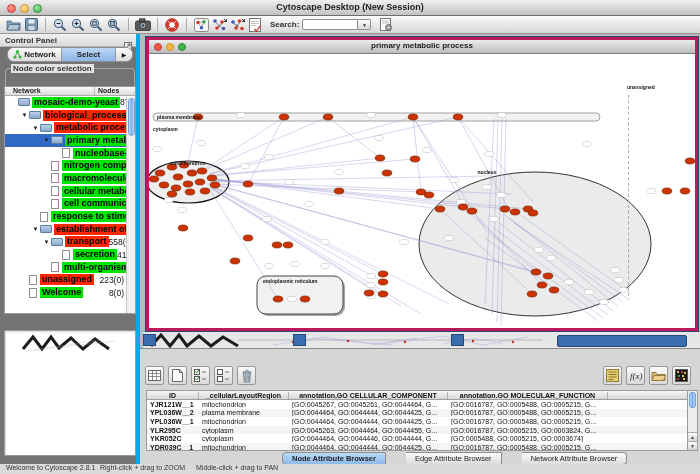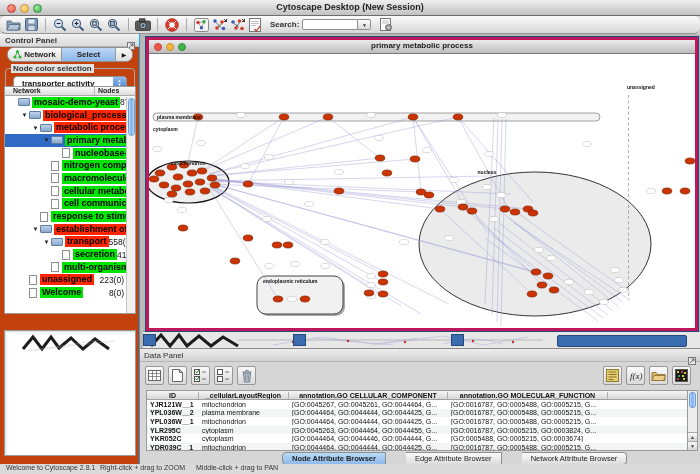--- a/index.html
+++ b/index.html
@@ -13,21 +13,21 @@
   .titlebar .title{position:absolute;left:0;right:0;top:2px;text-align:center;
     font-size:9px;font-weight:bold;color:#222;}
   .tl{position:absolute;top:4px;width:9px;height:9px;border-radius:50%;}
   .tl.red{left:7px;background:radial-gradient(circle at 35% 30%,#ff9a8f,#f1564a);border:1px solid #c24338;}
   .tl.yel{left:20px;background:radial-gradient(circle at 35% 30%,#ffe09a,#f5b63b);border:1px solid #c89230;}
   .tl.grn{left:33px;background:radial-gradient(circle at 35% 30%,#9fe8a5,#3fb54b);border:1px solid #2f8f3a;}
 
   
   .toolbar{position:absolute;left:0;top:16px;width:700px;height:18px;
     background:linear-gradient(#fbfbfb,#d8d8d8);border-bottom:1px solid #949494;
-    display:flex;align-items:center;padding:0 4px;border-radius:6px;}
+    display:flex;align-items:center;padding:0 4px;}
   .tbi{display:inline-flex;align-items:center;justify-content:center;width:18px;height:16px;}
   .tsep{width:1px;height:13px;background:#aaa;margin:0 5px;}
   .search-label{font-size:8px;font-weight:bold;color:#333;margin:0 3px 0 6px;}
   .search-input{width:56px;height:11px;border:1px solid #8f8f8f;border-radius:2px 0 0 2px;
     background:#fff;font-size:8px;padding:0 2px;outline:none;}
   .search-drop{width:13px;height:11px;border:1px solid #8f8f8f;border-left:none;border-radius:0 2px 2px 0;
     background:linear-gradient(#fdfdfd,#d9d9d9);font-size:5px;color:#333;display:inline-flex;
     align-items:center;justify-content:center;}
 
   
@@ -46,21 +46,21 @@
 
   
   .bg-strip{position:absolute;left:143px;top:331px;width:557px;height:17px;
     background:#e7e7e7;border-top:1px solid #909090;overflow:hidden;}
   .bsq{position:absolute;top:2px;width:13px;height:12px;background:#3a6cb0;border:1px solid #26497c;}
   .bbar{position:absolute;top:3px;left:414px;width:130px;height:12px;background:#3a6cb0;
     border:1px solid #26497c;border-radius:2px;}
 
   
   .control-panel{position:absolute;left:0;top:34px;width:140px;height:430px;
-    background:#c2410c;border-right:1px solid #0ea5e9;}
+    background:#737373;border-right:4px solid #0ea5e9;}
   .cp-header{position:absolute;left:0;top:0;width:100%;height:13px;
     background:linear-gradient(#f2f2f2,#d9d9d9);border-bottom:1px solid #b5b5b5;}
   .cp-header .t{position:absolute;left:5px;top:2px;font-size:8px;font-weight:bold;color:#333;}
   .float-ic{position:absolute;right:4px;top:2px;}
   .cp-tabs{position:absolute;left:7px;top:13px;width:126px;height:15px;display:flex;
     border:1px solid #8e8e8e;border-radius:7px;overflow:hidden;background:#e8e8e8;}
   .cp-tab{flex:1;display:flex;align-items:center;justify-content:center;gap:2px;
     font-size:8px;font-weight:bold;color:#222;background:linear-gradient(#fafafa,#dcdcdc);
     border-right:1px solid #9a9a9a;}
   .cp-tab.sel{background:linear-gradient(#bcd6f4,#8cb6e8);}
@@ -499,27 +499,20 @@
             </svg></span>
         <span>Network</span>
       </div>
       <div class="cp-tab sel">
         <span>Select</span>
       </div>
       <div class="cp-tab-arrow">▶</div>
     </div>
     <div class="cp-group">
       <span class="legend">Node color selection</span>
-      <div class="mac-select">
-        <span>transporter activity</span>
-        <span class="caps">
-            <span>▲</span>
-            <span>▼</span>
-          </span>
-      </div>
     </div>
     <div class="cp-check">
       <span class="checkbox">✓</span>
       <span class="lbl">Select nodes</span>
     </div>
     <div class="tree-box">
       <div class="tree-header">
         <span class="c1">Network</span>
         <span class="c2">Nodes</span>
       </div>
@@ -640,28 +633,20 @@
         <path d="M18 18 L28 6 L37 18 L46 6 L54 17 L66 7 L78 18 L90 8 L104 18" stroke="#1c1c1c" stroke-width="3" fill="none"></path>
         <g stroke="#aab" stroke-width="0.5" opacity="0.6">
             <line x1="20" y1="20" x2="110" y2="10"></line>
             <line x1="30" y1="19" x2="95" y2="9"></line>
           </g>
       </svg>
     </div>
   </div>
 
   <div class="data-panel">
-    <div class="dp-title">
-      <span class="t">Data Panel</span>
-      <span class="float-ic">
-        <svg width="8" height="8">
-            <rect x="0.5" y="0.5" width="7" height="7" fill="#e8e8e8" stroke="#777"></rect>
-            <path d="M2 6 L6 2 M6 2 h-2.5 M6 2 v2.5" stroke="#555" stroke-width="0.9" fill="none"></path>
-          </svg></span>
-    </div>
     <div class="dp-toolbar">
       <span class="dbtn">
         <svg width="13" height="11">
             <rect x="0.5" y="0.5" width="12" height="10" fill="#fff" stroke="#666"></rect>
             <path d="M0.5 3.5 h12 M0.5 6.5 h12 M4.5 0.5 v10 M8.5 0.5 v10" stroke="#666" stroke-width="0.7"></path>
           </svg>
         </span>
       <span class="dbtn">
         <svg width="11" height="13">
             <path d="M0.5 0.5 h7 l3 3 v9 h-10z" fill="#fff" stroke="#666"></path>

